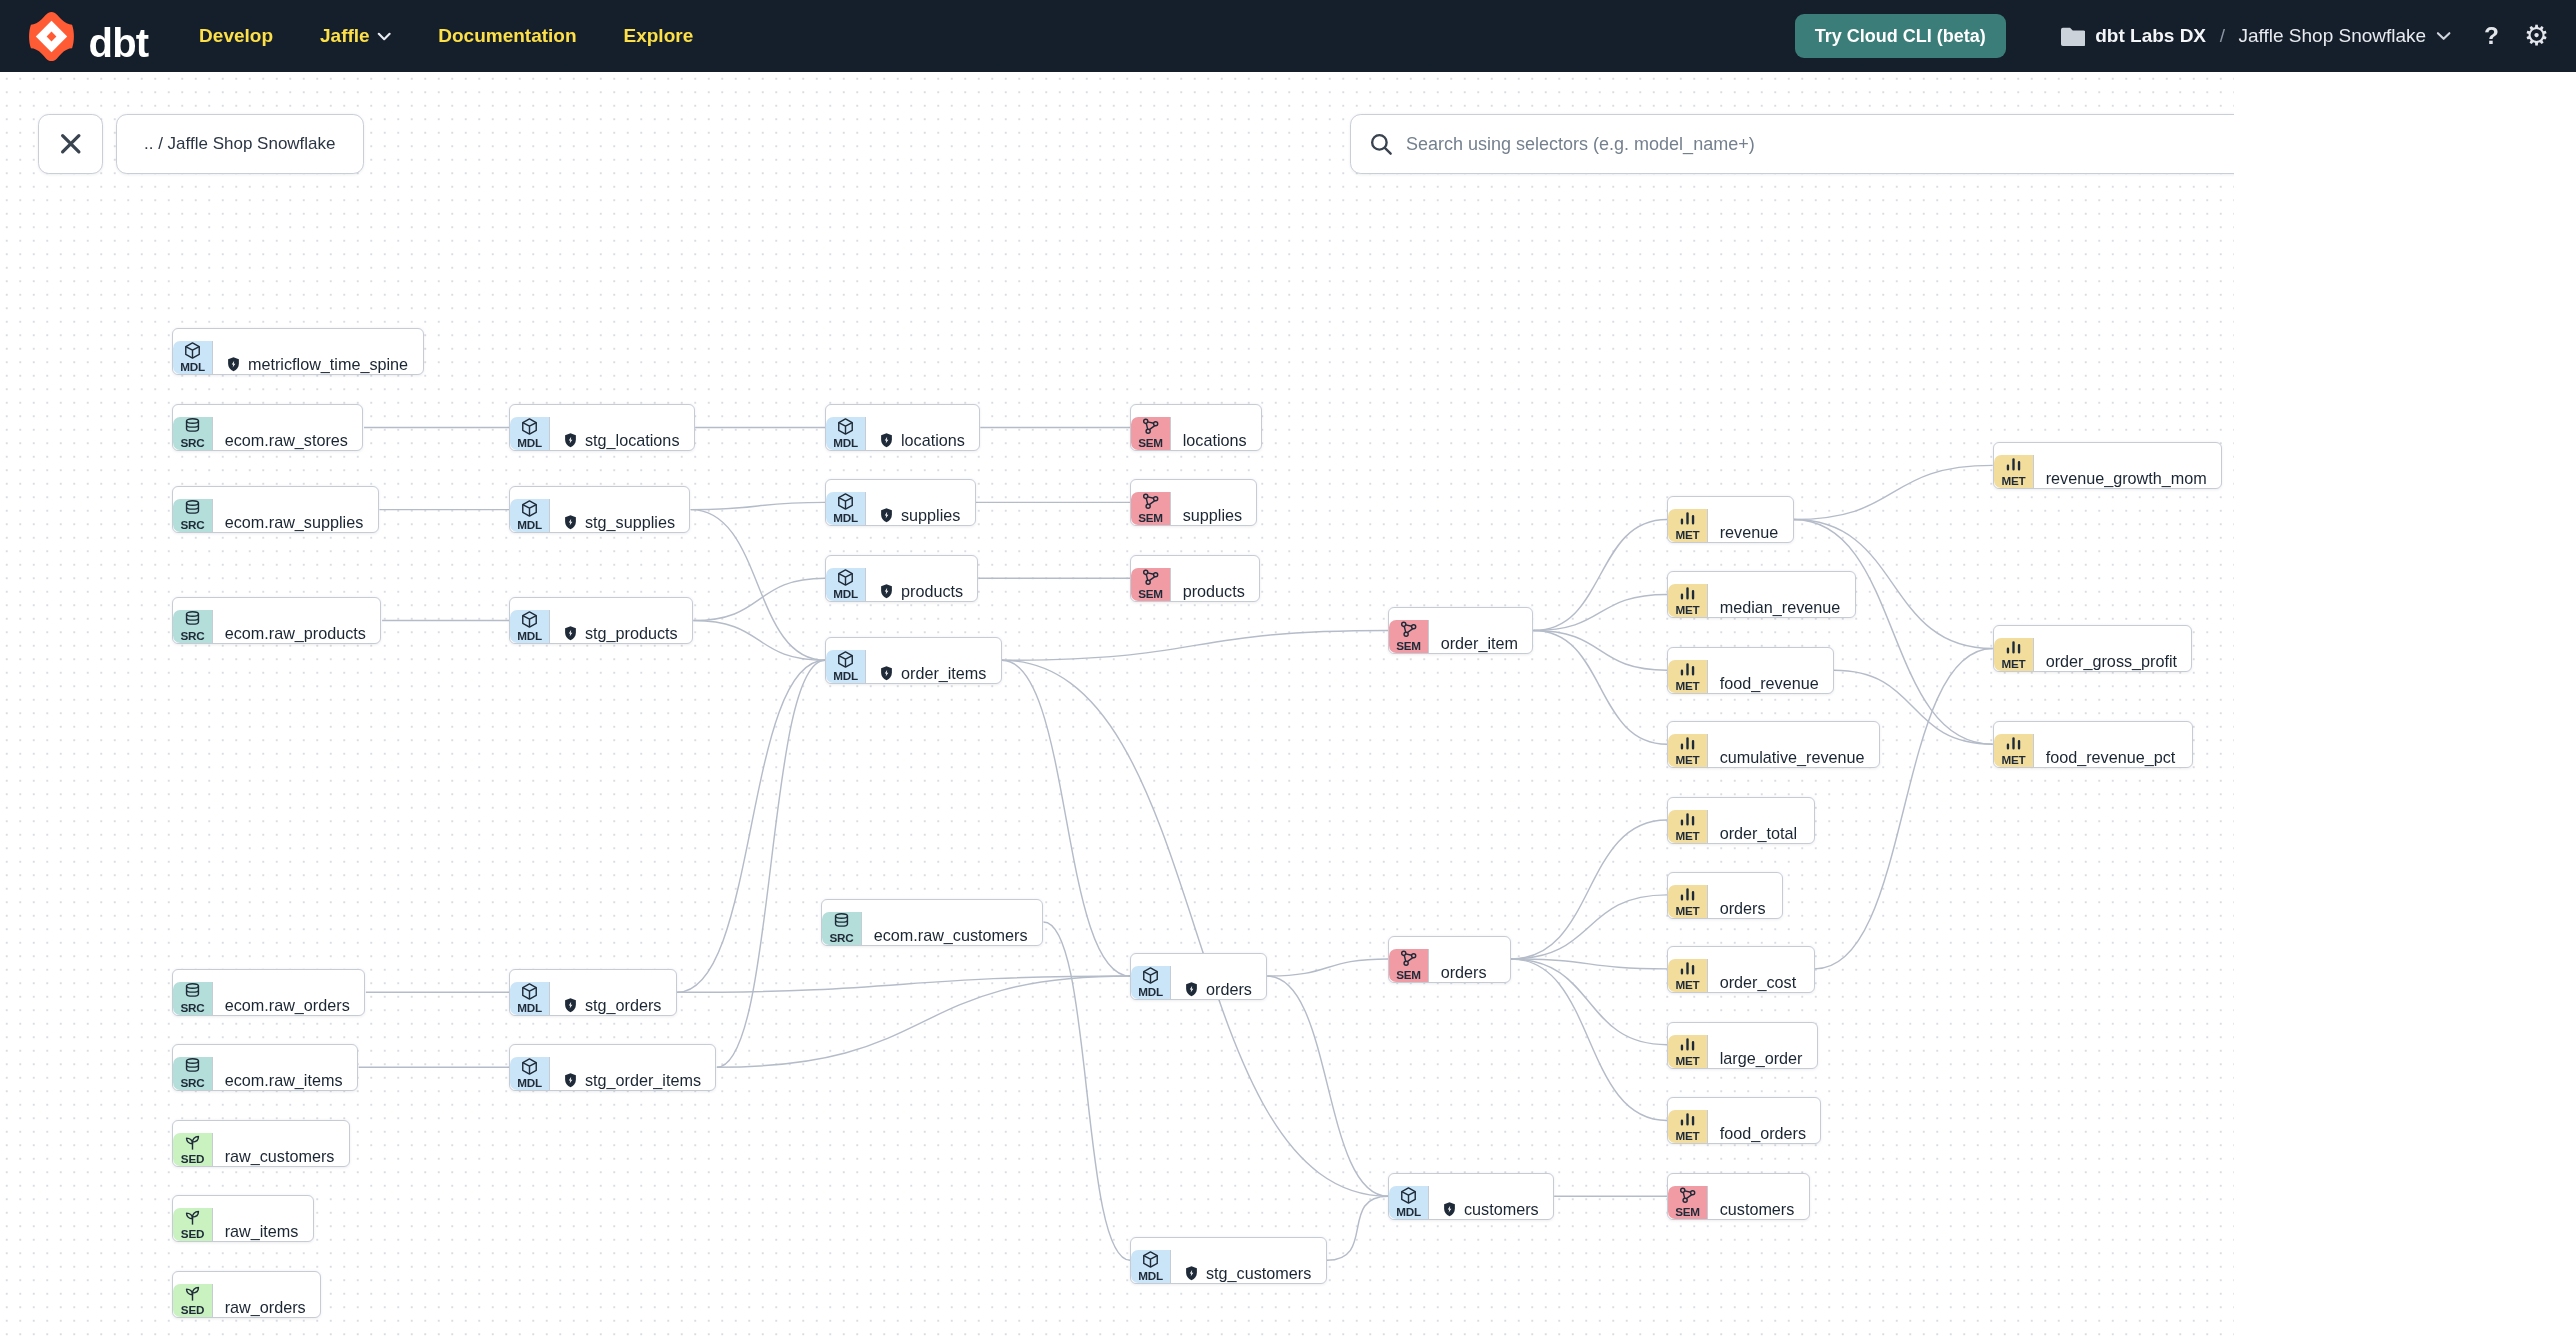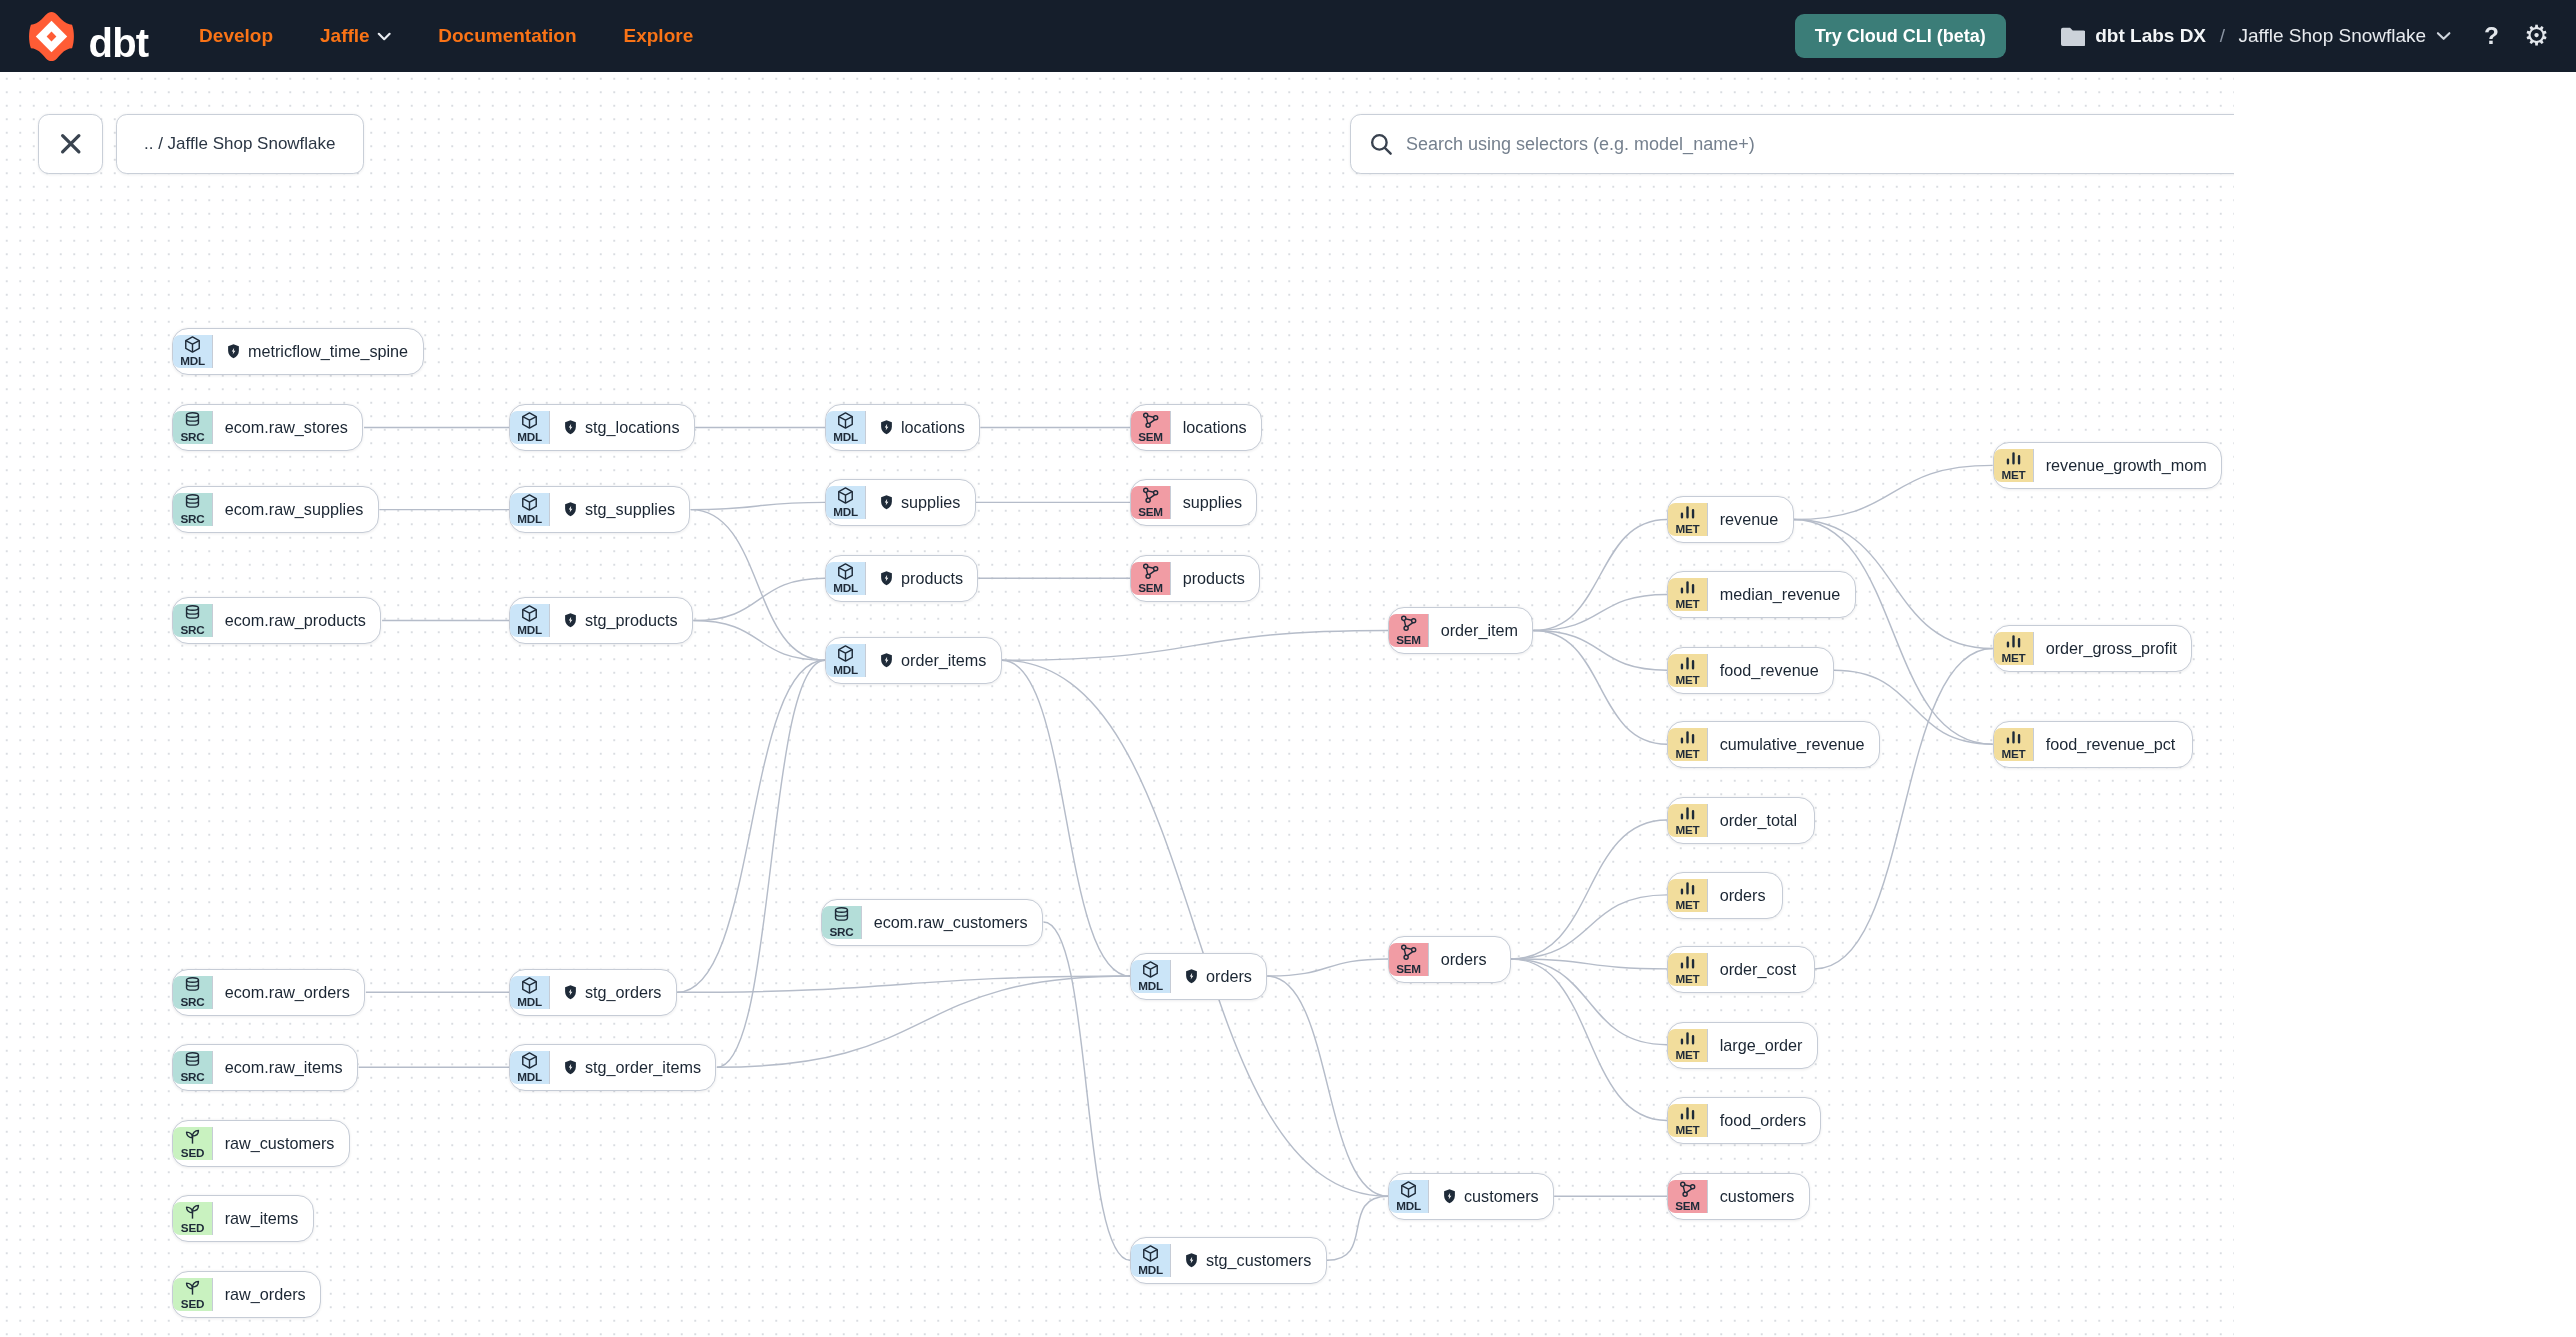--- a/index.html
+++ b/index.html
@@ -6,21 +6,21 @@
   html,body { width:2576px; height:1338px; overflow:hidden;
     font-family:"Liberation Sans", sans-serif; background:#ffffff; }
 
   
   .topnav { position:absolute; left:0; top:0; width:2576px; height:72px;
     background:#151e2b; display:flex; align-items:center; padding:0 27px; z-index:10; }
   .brand { display:flex; align-items:center; gap:12.6px; margin-right:51px; }
   .brand-mark { width:49px; height:49px; position:relative; }
   .brand-text { color:#ffffff; font-size:40px; font-weight:bold; letter-spacing:-0.9px; line-height:1;margin-top:13px; }
   .nav-items { display:flex; align-items:center; gap:47px; }
-  .nav-item { color:#f97316; font-size:19px; font-weight:600; cursor:pointer;
+  .nav-item { color:#fde047; font-size:19px; font-weight:600; cursor:pointer;
     display:flex; align-items:center; gap:7.2px; white-space:nowrap; }
   .cta-btn { margin-left:auto; background:#3b7d78; color:#ffffff; border:none;
     font-family:inherit; font-size:18px; font-weight:600; padding:11.7px 20px;
     border-radius:9px; cursor:pointer; white-space:nowrap; }
   .account { display:flex; align-items:center; gap:10px; margin-left:55px; white-space:nowrap; }
   .account-name { color:#f3f5f7; font-size:19px; font-weight:bold; }
   .account-sep { color:#8b95a3; font-size:19px; padding:0 3.6px; }
   .project-name { color:#e8ebef; font-size:19px; }
   .nav-right-icons { display:flex; align-items:center; gap:25px; margin-left:32.5px; }
   .help-glyph { color:#e3e7ec; font-size:24.4px; font-weight:bold; cursor:pointer; }
@@ -45,21 +45,21 @@
     font-size:18px; color:#2b3644; background:transparent; }
   .search-wrap input::placeholder { color:#75808e; }
   .info-dot { width:27px; height:27px; border-radius:50%; background:#46505e; color:#fff;
     font-size:15.3px; font-weight:bold; display:flex; align-items:center; justify-content:center;
     font-family:"Liberation Serif", serif; cursor:pointer; flex:0 0 27px; }
   .btn-refresh { left:2472px; width:76px; justify-content:center; cursor:pointer; }
   .refresh-glyph { font-size:29px; color:#2f3946; line-height:1; transform:translateY(-1.8px); }
 
   
   .node { position:absolute; height:47px; background:#ffffff; border:0.9px solid #c6ccd6;
-    border-radius:16px; display:inline-flex; align-items:center; z-index:2;
+    border-radius:6px; display:inline-flex; align-items:flex-end; z-index:2;
     box-shadow:0 0.9px 2.7px rgba(20,30,40,.08); cursor:pointer; }
   .node-badge { flex:0 0 40px; width:40px; border-right:0.9px solid #c6ccd6;
     border-radius:7.2px 0 0 7.2px; display:flex; flex-direction:column;
     align-items:center; justify-content:center; gap:0.9px; }
   .node-badge svg { width:19px; height:19px; display:block; }
   .badge-label { font-size:11.7px; font-weight:600; color:#1e2a38; line-height:1.1; letter-spacing:-0.2px; }
   .node-body { display:flex; align-items:center; padding:0 14.4px 0 11.7px; gap:6.3px;
     font-size:16.2px; font-weight:500; color:#1b2633; white-space:nowrap; }
   .shield { width:17px; height:17px; flex:0 0 17px; display:block; }
 </style>

